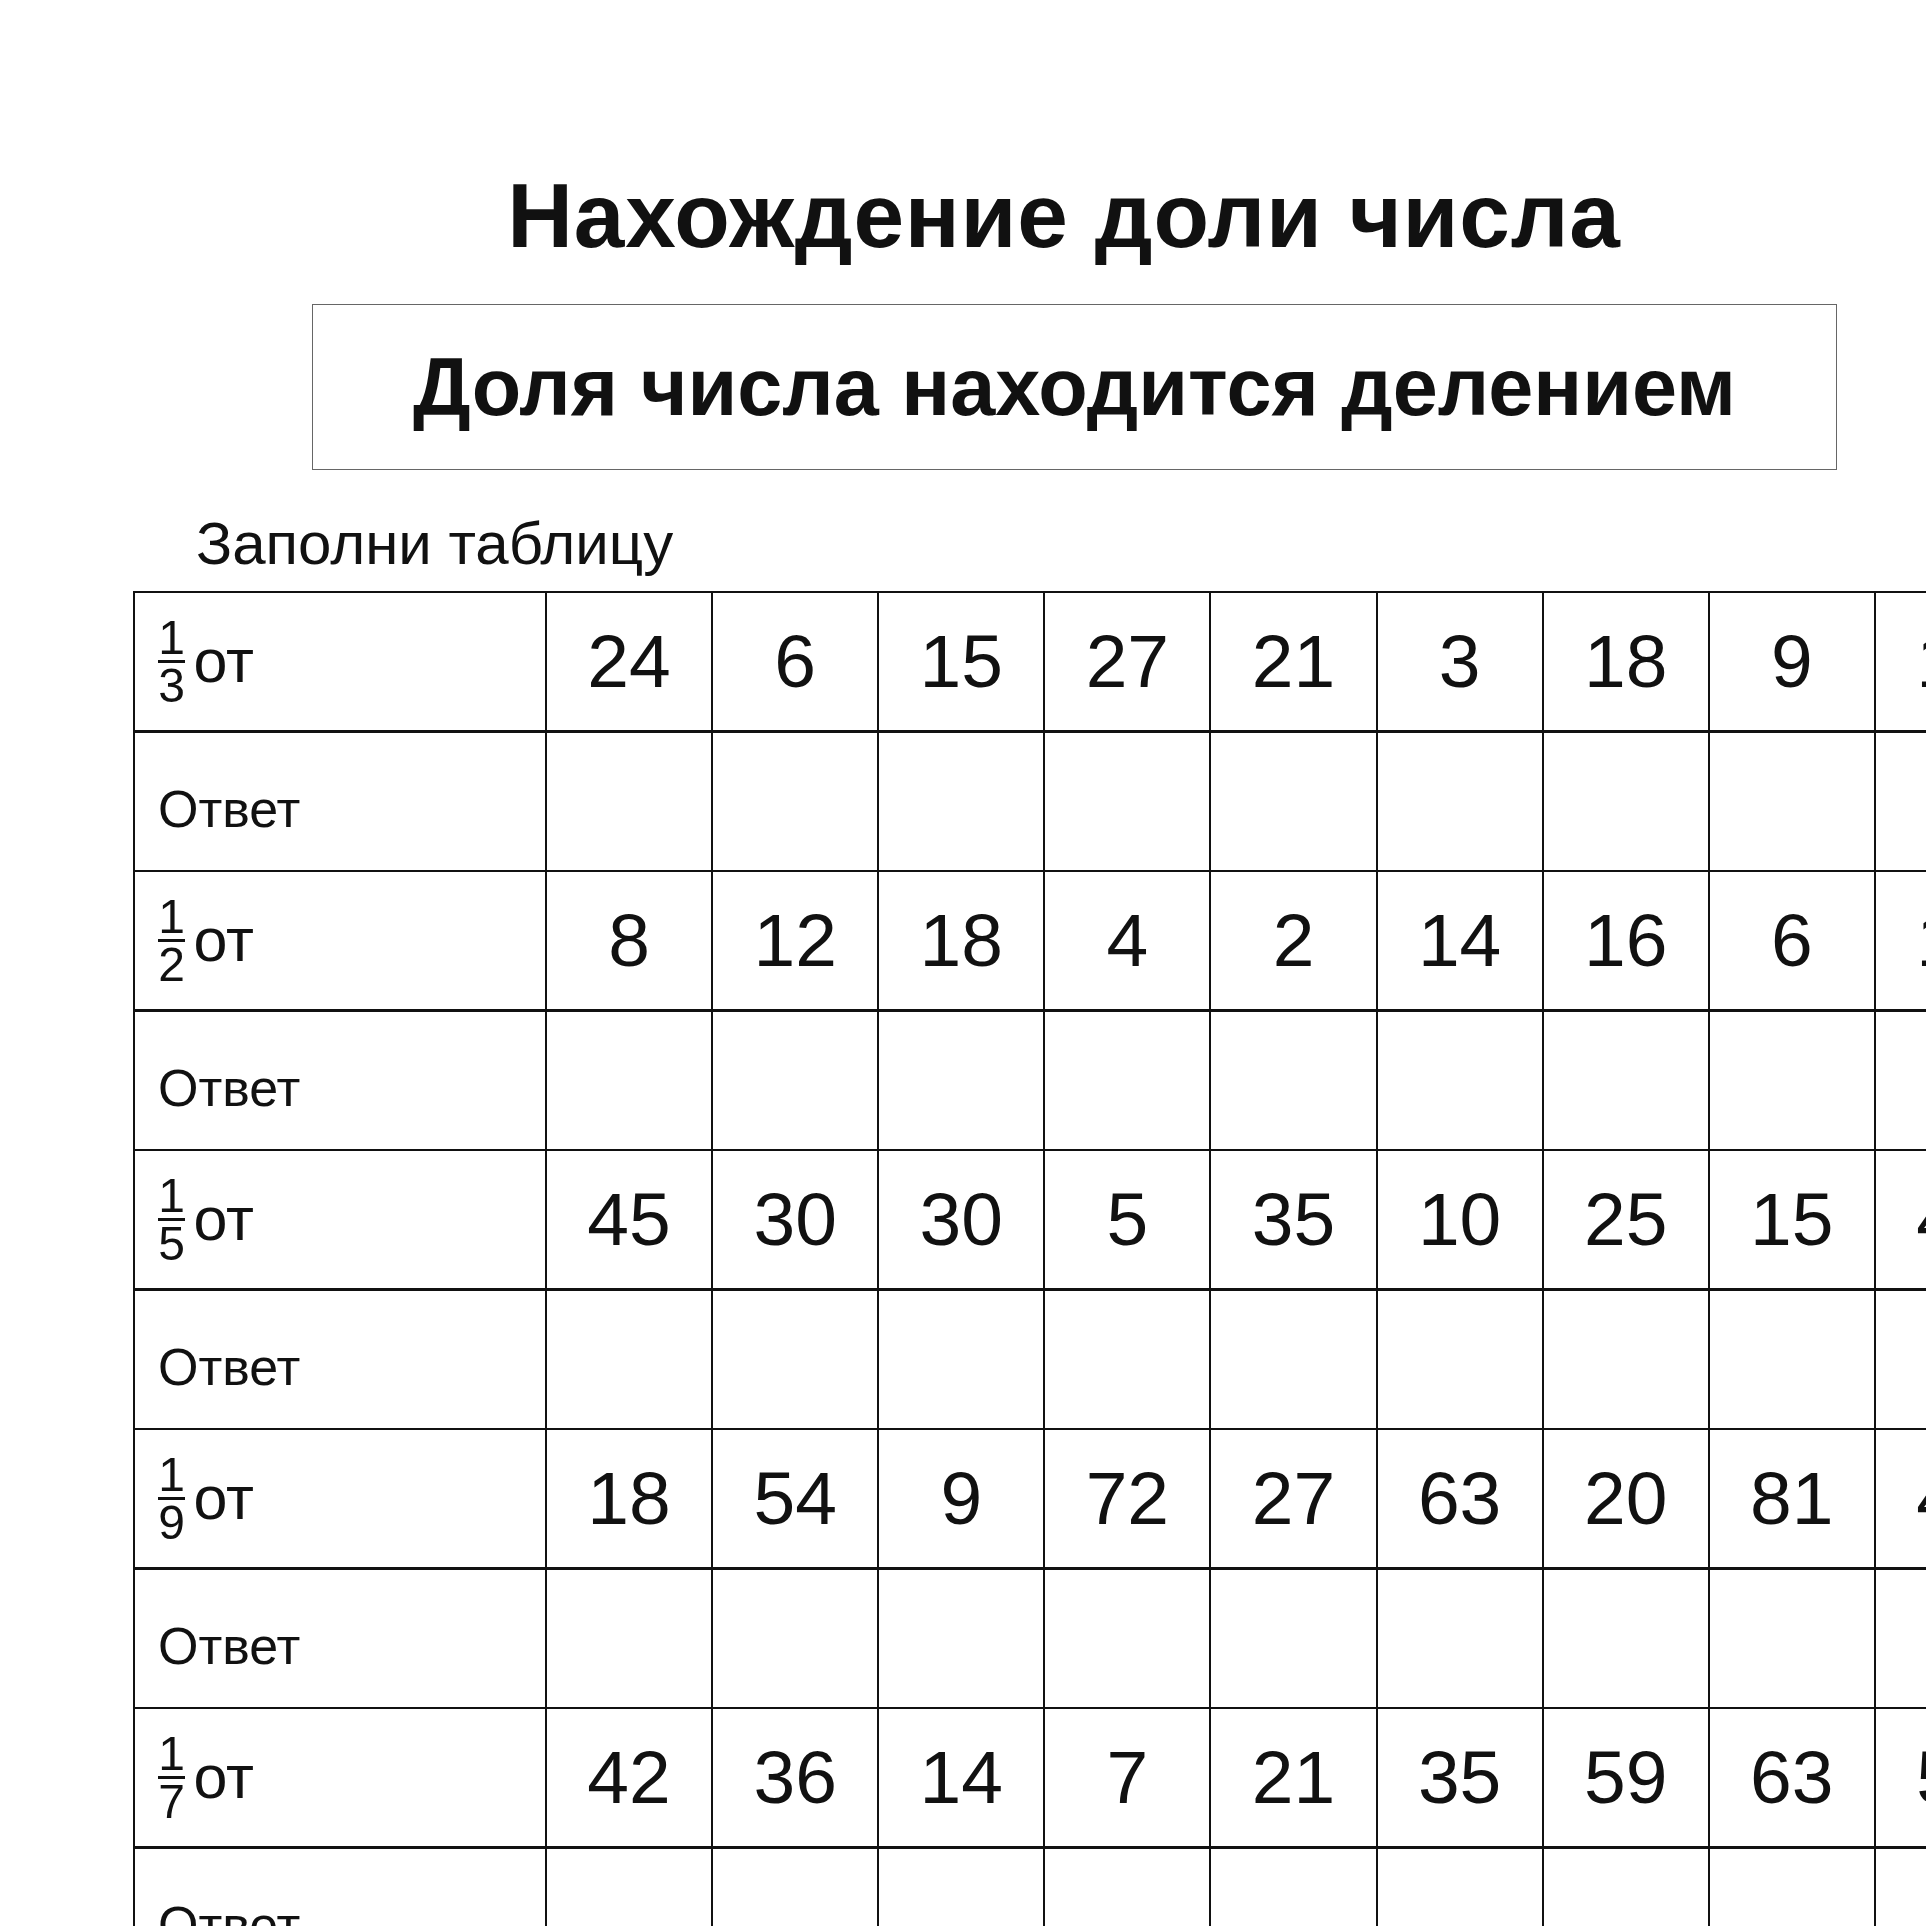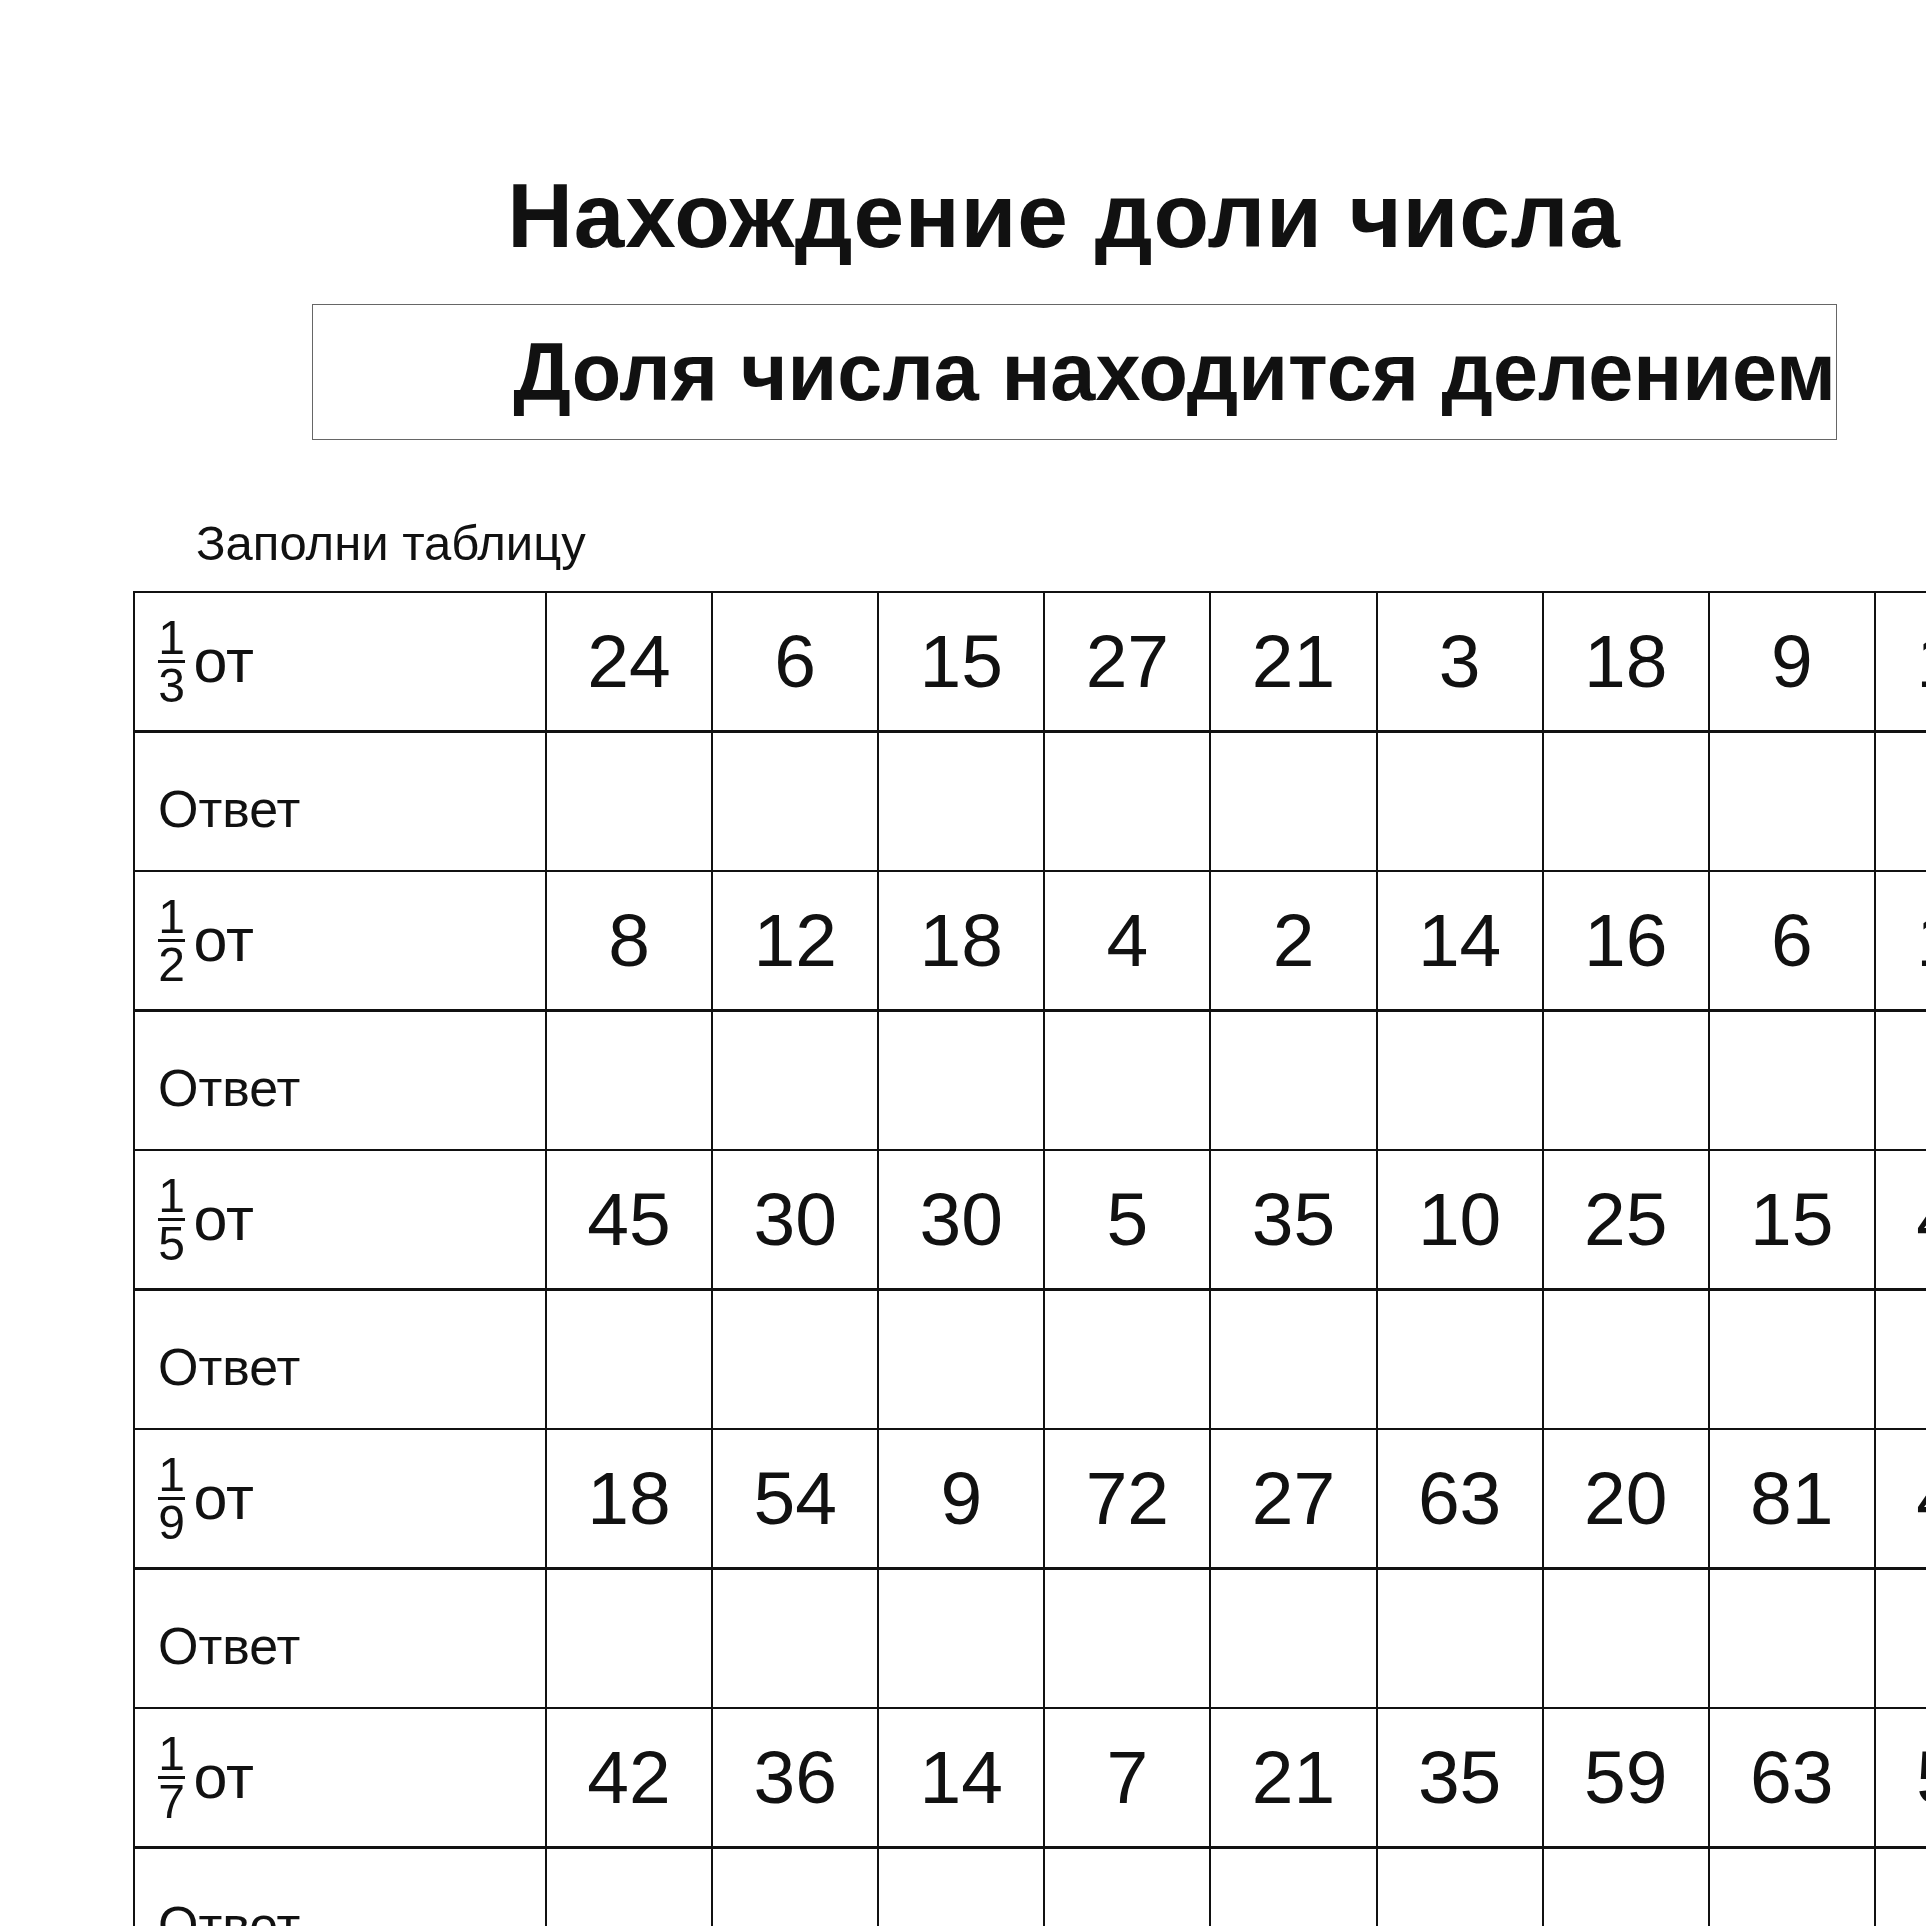--- a/index.html
+++ b/index.html
@@ -6,28 +6,28 @@
   body {
     width: 2128px; height: 2754px; position: relative; overflow: hidden;
     font-family: "Liberation Sans", "DejaVu Sans", sans-serif; color: #111111;
   }
   .title {
     position: absolute; left: 0; width: 2128px; top: 162px;
     text-align: center; font-weight: bold; font-size: 91px; line-height: 108px;
     letter-spacing: 0.8px;
   }
   .rule-box {
-    position: absolute; left: 312px; top: 304px; width: 1525px; height: 136px;
+    position: absolute; left: 312px; top: 304px; width: 1525px; height: 166px;
     border: 1.9px solid #666666; box-sizing: border-box;
-    display: flex; align-items: center; justify-content: flex-end;
+    display: flex; align-items: center; justify-content: center;
   }
   .rule-text { font-weight: bold; font-size: 81px; line-height: 92px; }
   .instruction {
     position: absolute; left: 196px; top: 501px;
-    font-size: 49px; line-height: 85px;
+    font-size: 60px; line-height: 85px;
   }
   table.grid {
     position: absolute; left: 133px; top: 591px;
     border-collapse: collapse; table-layout: fixed;
     width: 1909px;
   }
   table.grid td {
     border: 2.7px solid #111111; height: 137px; padding: 0;
     text-align: center; vertical-align: middle;
     font-size: 75px; line-height: 1;

